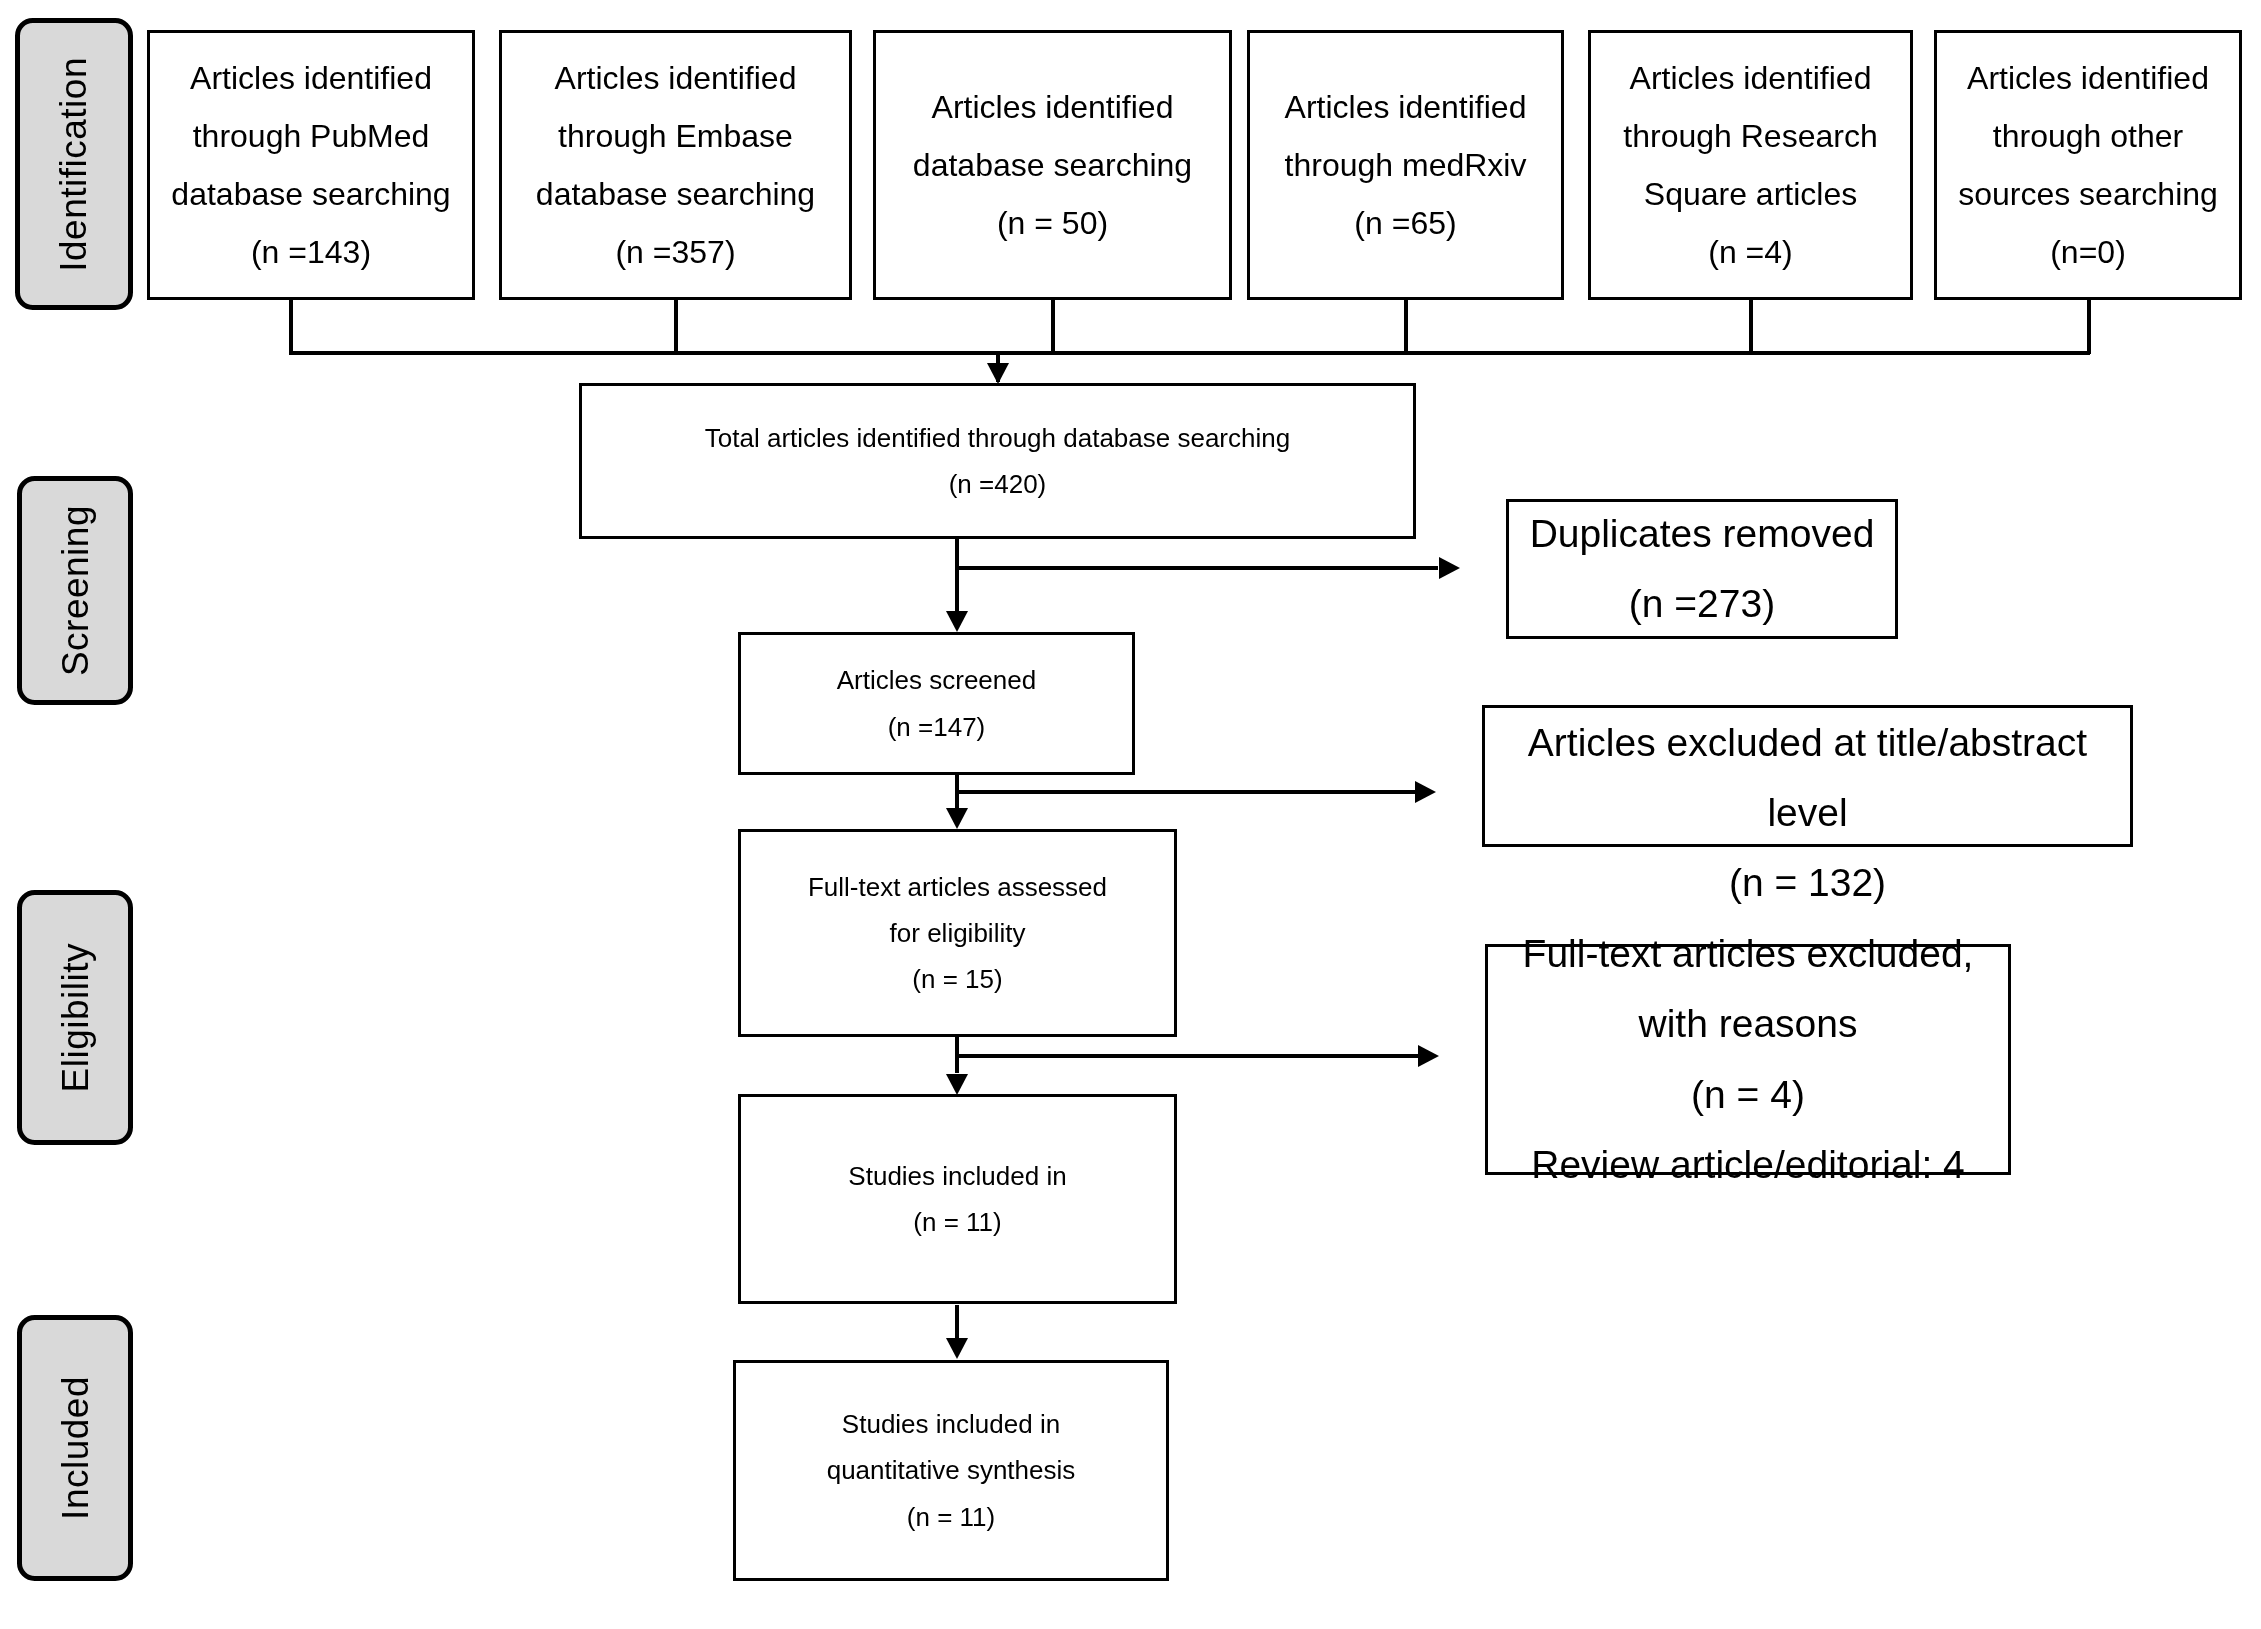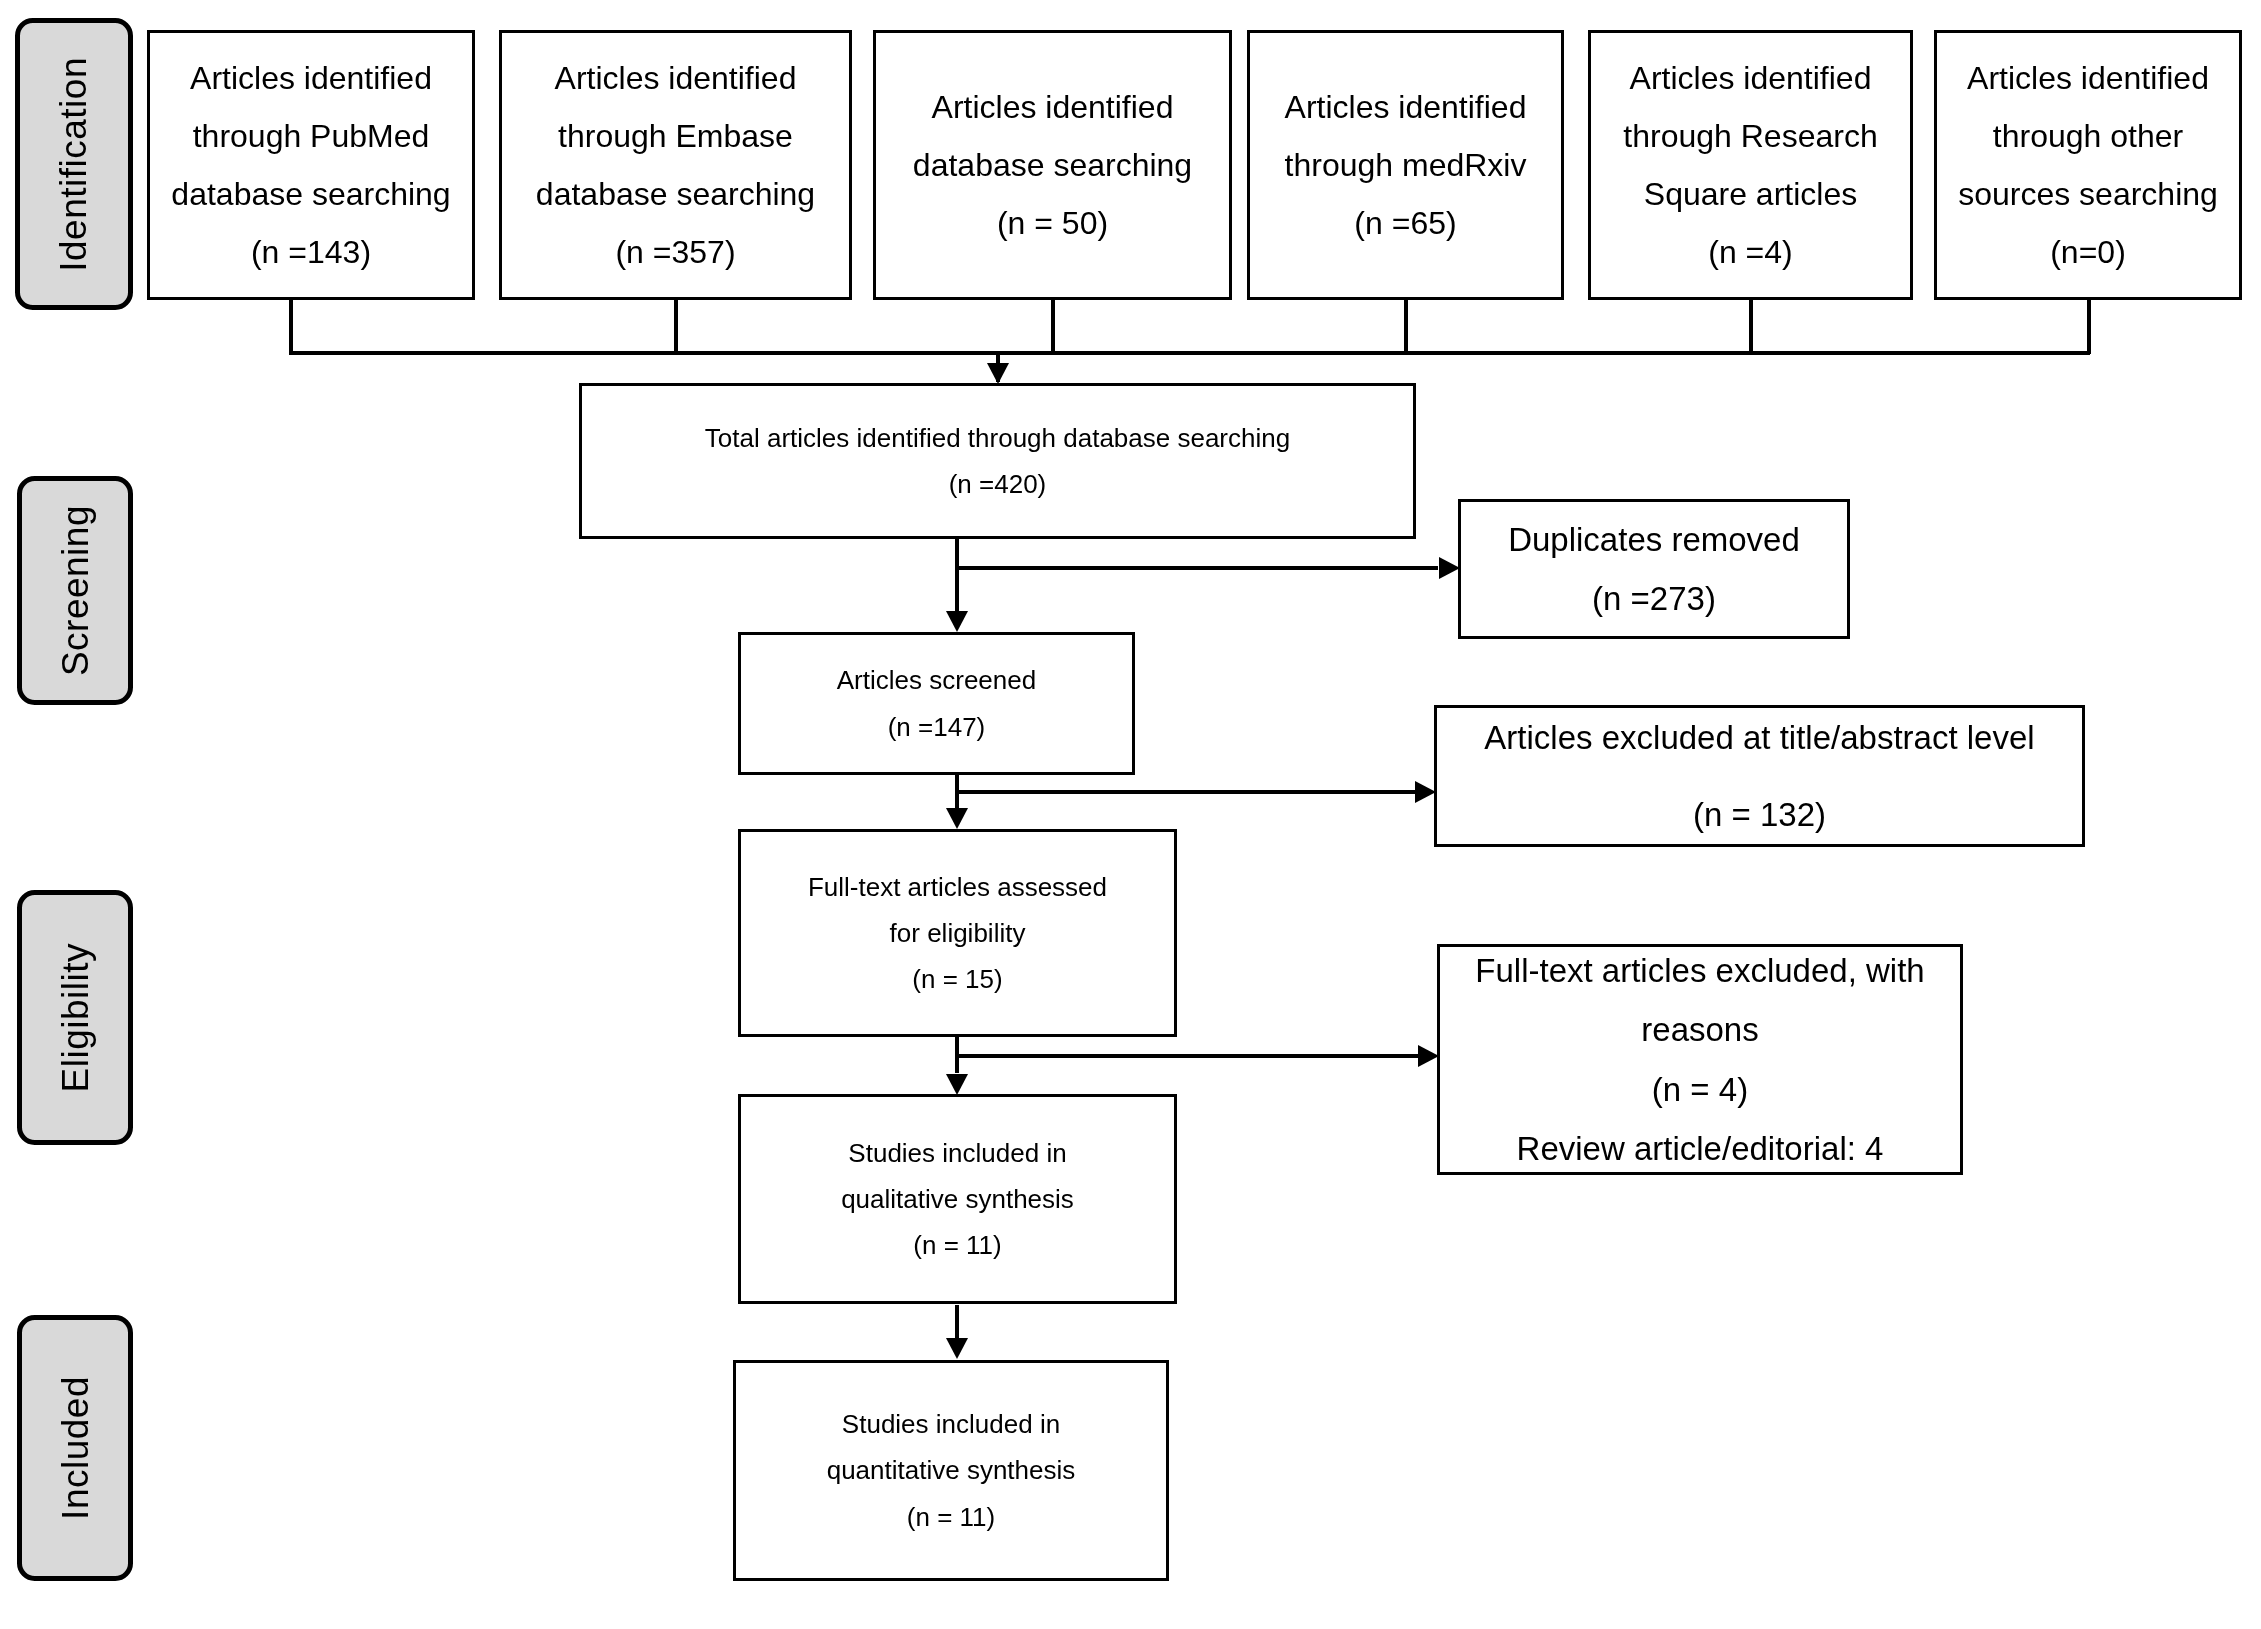--- a/index.html
+++ b/index.html
@@ -39,21 +39,21 @@
     align-items:center;
     justify-content:center;
     text-align:center;
     color:#000000;
   }
   .box .ln{ display:block; width:100%; }
   
   .box.ident{ font-size:32px; line-height:1.82; padding:0 7.3px; }
   
   .box.mid{ font-size:26px; line-height:1.78; padding:0 10.4px; }
-  .box.side{ font-size:33px; line-height:1.80; padding:0 12.5px; }
+  .box.side{ font-size:39px; line-height:1.80; padding:0 12.5px;margin-left:48px; }
 
   
   .vline{ position:absolute; background:#000000; width:3.6px; }
   .hline{ position:absolute; background:#000000; height:3.6px; }
   
   .arrow-down{
     position:absolute;
     width:0;height:0;
     border-left:11.4px solid transparent;
     border-right:11.4px solid transparent;
@@ -195,21 +195,20 @@
   <div class="arrow-right" style="left:1418px;top:1045px;"></div>
 
   <div class="box side" style="left:1437px;top:944px;width:526px;height:231px;">
     <span class="ln">Full-text articles excluded, with reasons</span>
     <span class="ln">(n = 4)</span>
     <span class="ln">Review article/editorial: 4</span>
   </div>
 
   <div class="box mid" style="left:738px;top:1094px;width:439px;height:210px;">
     <span class="ln">Studies included in</span>
-    <span class="ln">qualitative synthesis</span>
     <span class="ln">(n = 11)</span>
   </div>
 
   <div class="vline" style="left:955px;top:1305px;height:33px;"></div>
   <div class="arrow-down" style="left:946px;top:1338px;"></div>
 
   <div class="box mid" style="left:733px;top:1360px;width:436px;height:221px;">
     <span class="ln">Studies included in</span>
     <span class="ln">quantitative synthesis</span>
     <span class="ln">(n = 11)</span>

